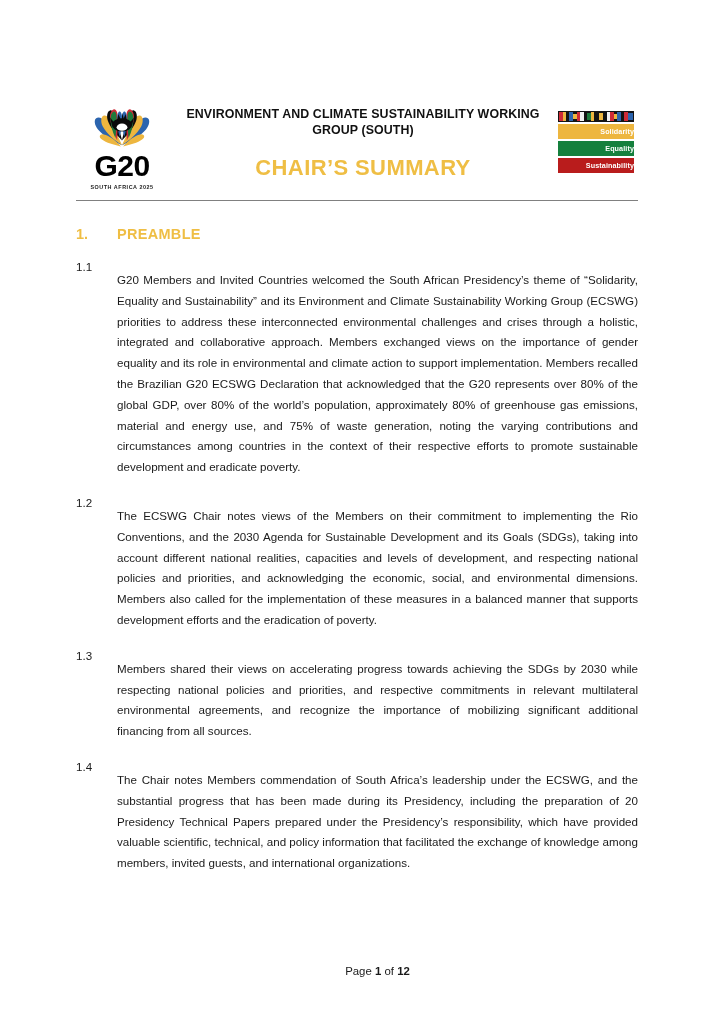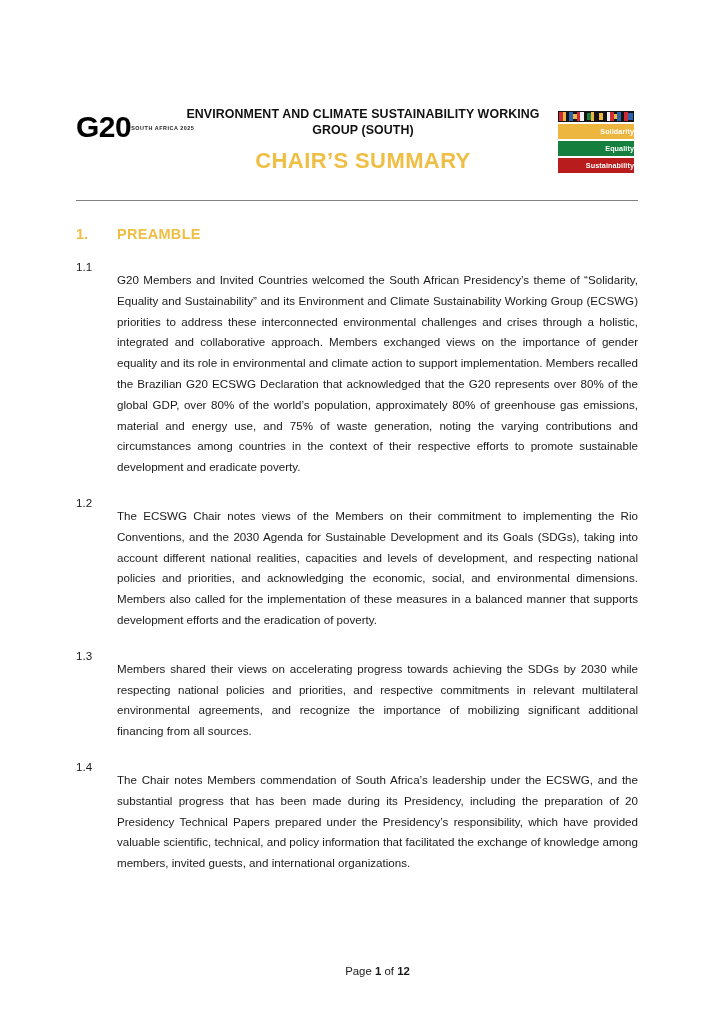--- a/index.html
+++ b/index.html
@@ -30,20 +30,21 @@
     display: flex;
     align-items: flex-start;
     justify-content: space-between;
   }
 
   
   .logo-block {
     width: 92px;
     flex: 0 0 92px;
     display: flex;
+    flex-direction: column;
     align-items: center;
     padding-top: 2px;
   }
   .protea {
     width: 72px;
     height: 48px;
     display: block;
   }
   .g20-word {
     font-family: "Liberation Sans", sans-serif;
@@ -78,21 +79,21 @@
     color: #111111;
     letter-spacing: 0.1px;
   }
   .chair-summary {
     font-family: "Liberation Sans", sans-serif;
     font-weight: bold;
     font-size: 22px;
     line-height: 26px;
     letter-spacing: 0.4px;
     color: #EFBE44;
-    margin-top: 9px;
+    margin-top: 16px;
   }
 
   
   .badge-block {
     width: 80px;
     flex: 0 0 80px;
     padding-top: 11px;
   }
   .pattern-strip {
     width: 76px;

